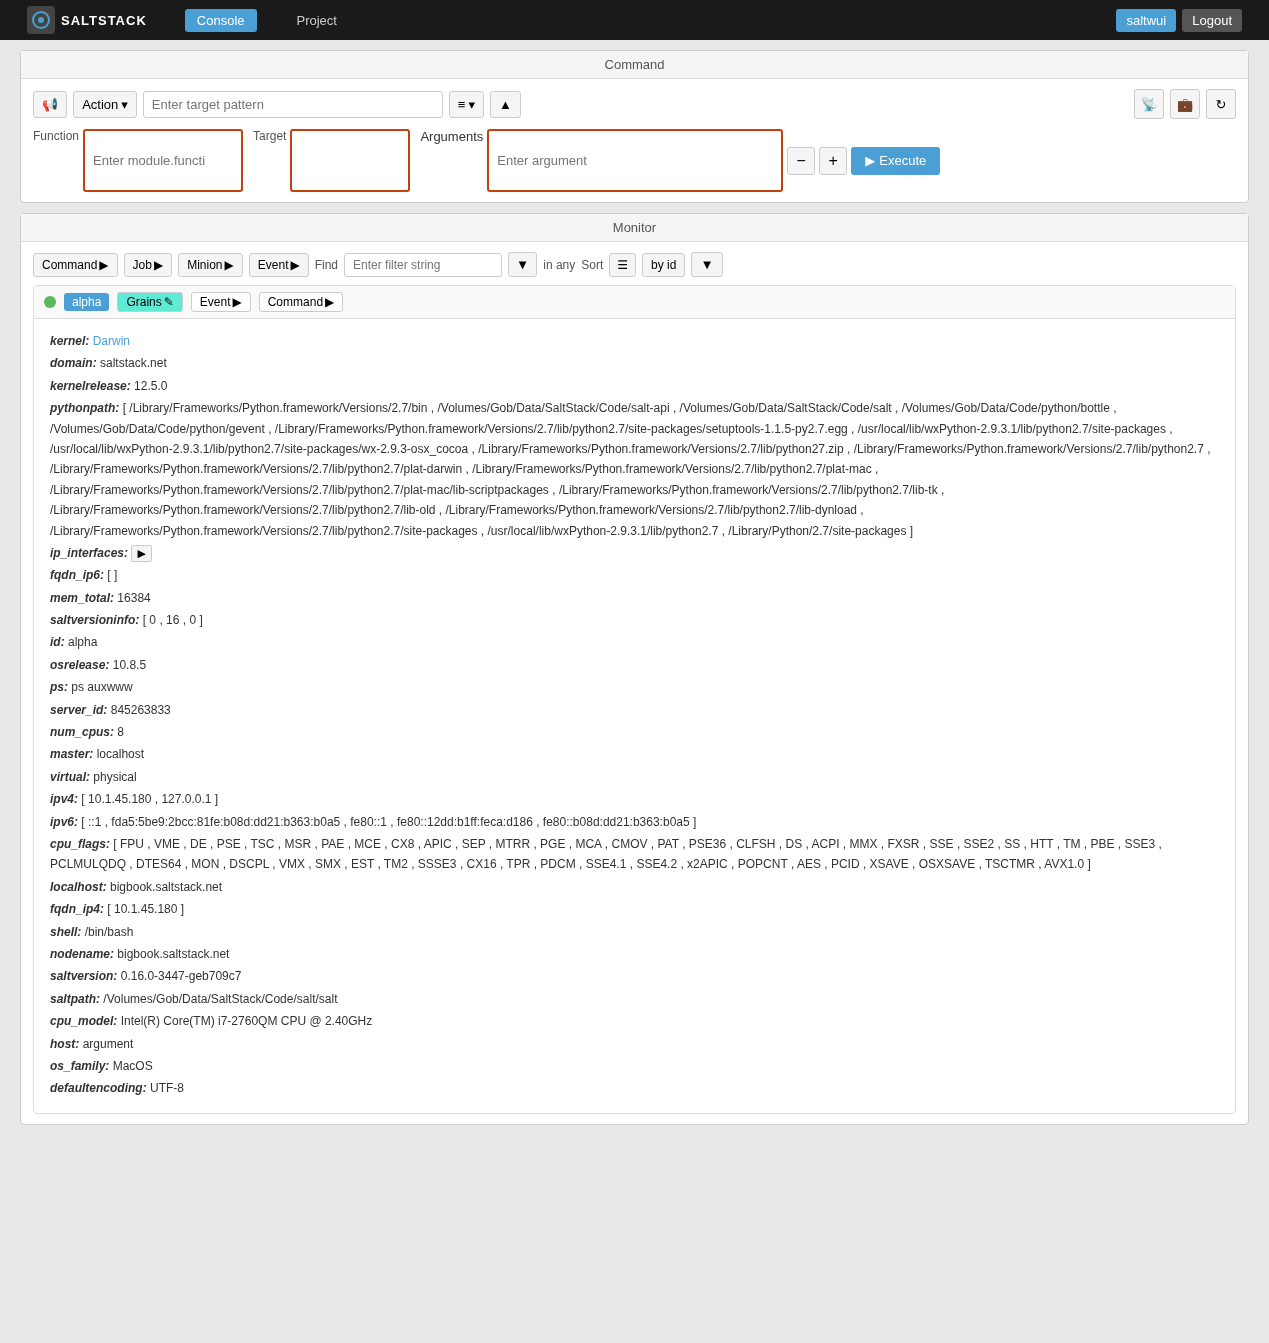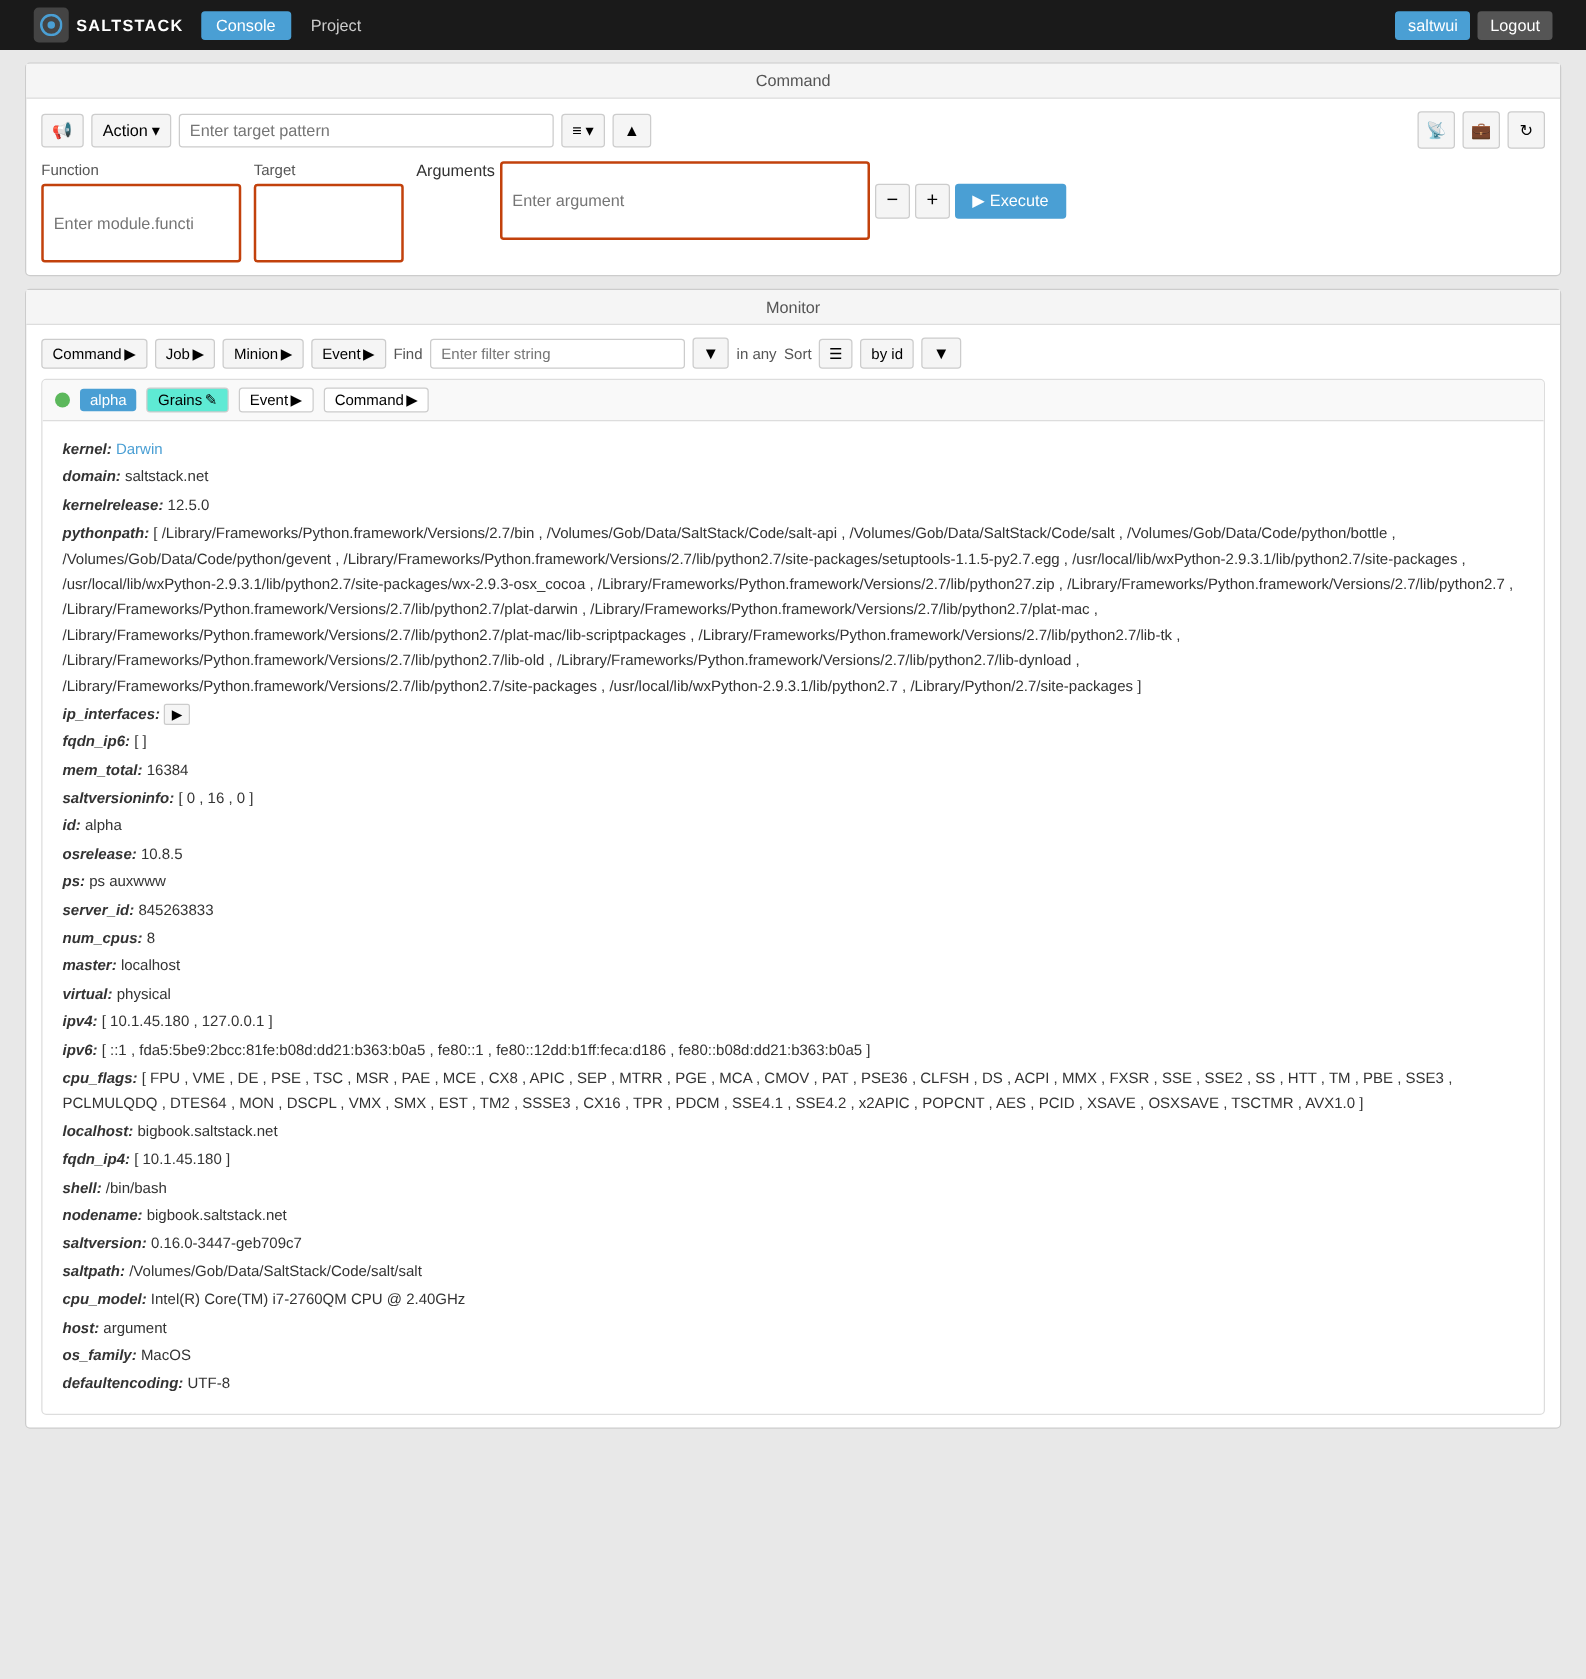--- a/index.html
+++ b/index.html
@@ -36,20 +36,21 @@
       letter-spacing: 1px;
     }
     .nav-btn {
       background: transparent;
       border: none;
       color: #ccc;
       padding: 4px 12px;
       cursor: pointer;
       font-size: 13px;
       border-radius: 3px;
+      margin-left: 24px;
     }
     .nav-btn.active {
       background: #4a9fd4;
       color: #fff;
     }
     .nav-right {
       margin-left: auto;
       display: flex;
       align-items: center;
       gap: 6px;
@@ -145,21 +146,20 @@
     }
 
     
     .field-row {
       display: flex;
       gap: 10px;
       align-items: flex-start;
     }
     .field-group {
       display: flex;
-      flex-direction: column;
       gap: 4px;
     }
     .field-group label {
       font-size: 12px;
       color: #555;
     }
     .field-input {
       border: 2px solid #c2410c;
       padding: 22px 8px;
       border-radius: 3px;
@@ -227,21 +227,21 @@
 
     .find-label {
       font-size: 12px;
       color: #555;
     }
     .filter-input {
       border: 1px solid #ccc;
       padding: 4px 8px;
       border-radius: 3px;
       font-size: 12px;
-      width: 204px;
+      width: 158px;
       color: #999;
     }
     .filter-icon-btn {
       background: #f5f5f5;
       border: 1px solid #ccc;
       padding: 4px 7px;
       border-radius: 3px;
       cursor: pointer;
     }
     .sort-label {

